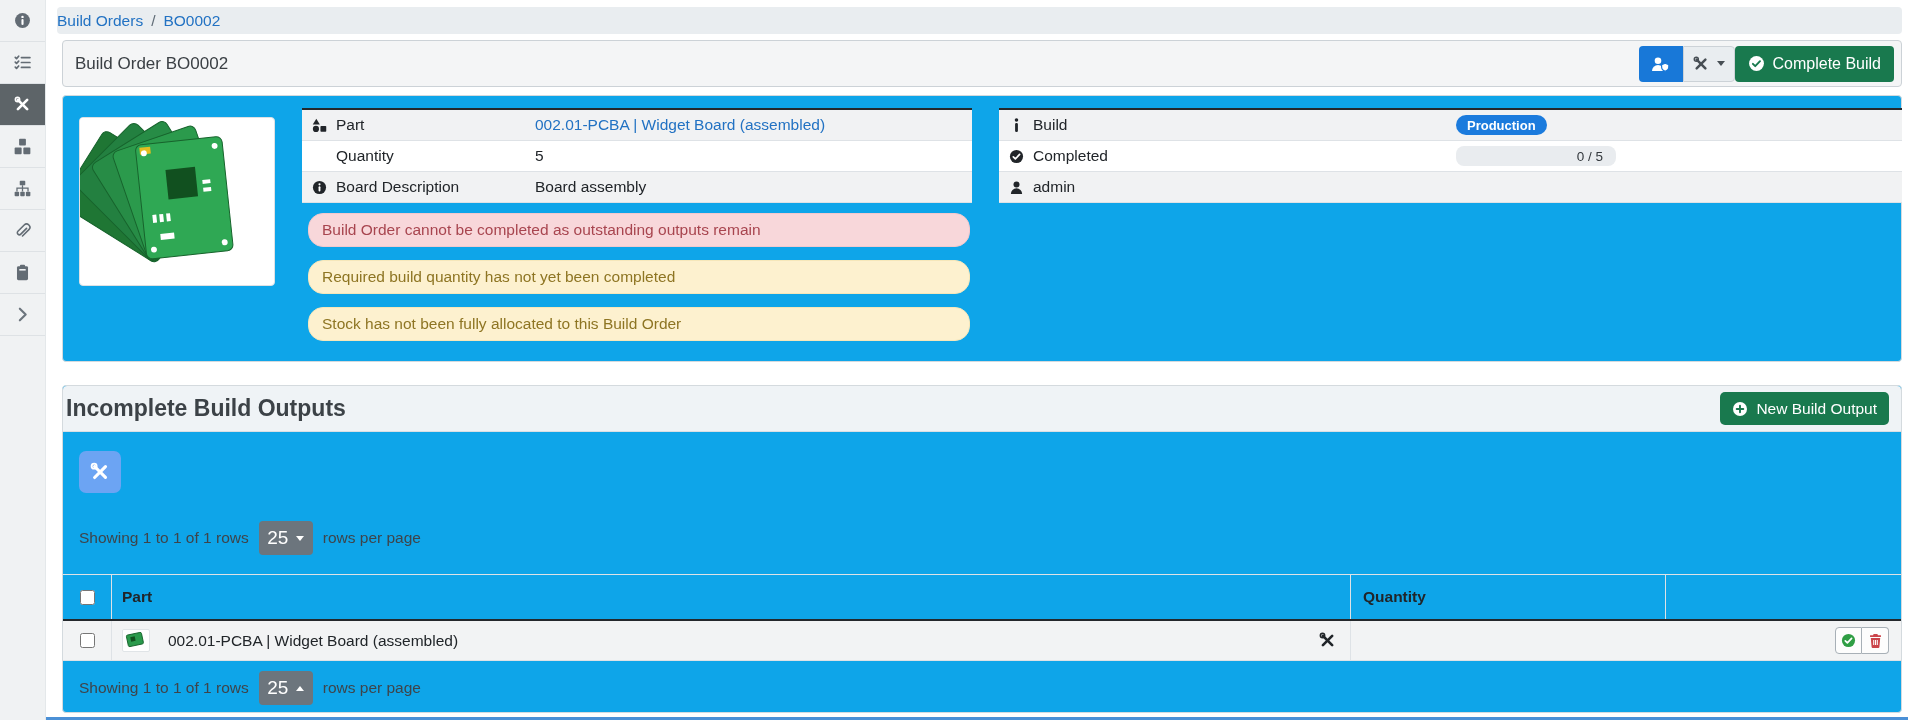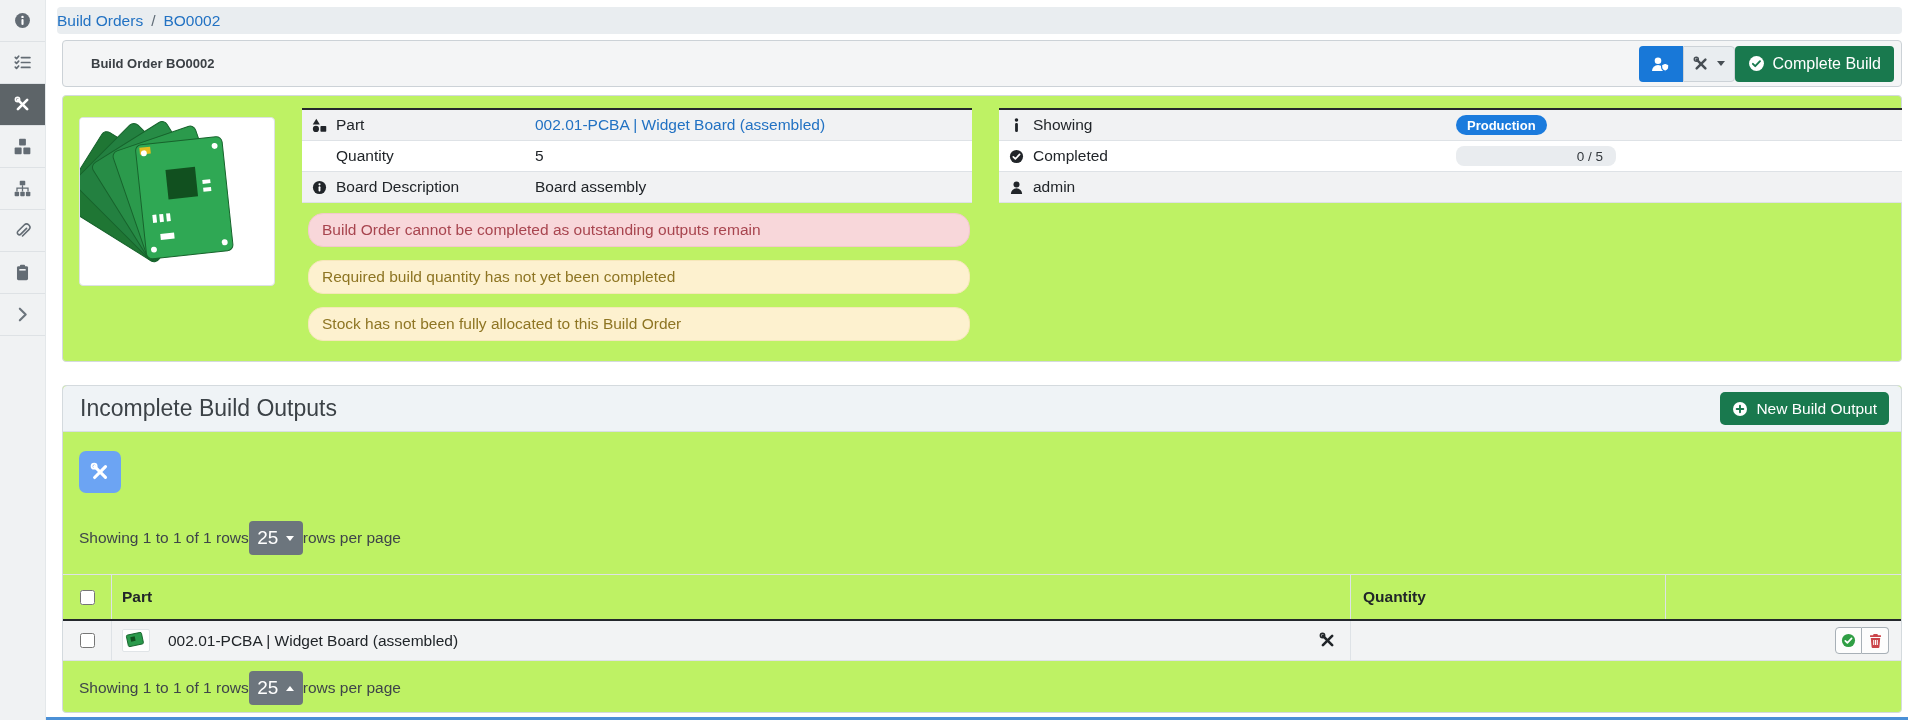--- a/index.html
+++ b/index.html
@@ -16,34 +16,34 @@
   .side-item{height:41px;display:flex;align-items:center;justify-content:center;border-bottom:1px solid #dee2e5;color:#636c74;cursor:pointer;background:#f0f2f3}
   .side-item.active{background:#5d6468;color:#fff}
   .side-item svg{width:17px;height:17px}
 
   
   .crumb-bar{position:absolute;left:57px;top:7px;width:1845px;height:27px;background:#e9edf0;border-radius:4px;display:flex;align-items:center;box-sizing:border-box;font-size:15.5px}
   .crumb-sep{color:#5f6b76;margin:0 8px}
 
   
   .title-panel{position:absolute;left:62px;top:40px;width:1840px;height:47px;background:#f4f5f6;border:1px solid #ccd2d7;border-radius:4px;box-sizing:border-box;display:flex;align-items:center}
-  .page-title{font-size:13px;font-weight:700;color:#3b4045;margin-left:28px}
+  .page-title{font-size:17px;font-weight:400;color:#3b4045;margin-left:12px}
   .actions{margin-left:auto;margin-right:7px;display:flex;align-items:flex-start}
   .btn{display:inline-flex;align-items:center;justify-content:center;height:36px;border:none;cursor:pointer;font-family:inherit;box-sizing:border-box}
   .btn-blue{width:44px;background:#1878d8;color:#fff;border-radius:4px 0 0 4px}
   .btn-blue svg{width:19px;height:16px}
   .btn-drop{width:52px;background:#e9edf0;color:#474e54;border:1px solid #ccd2d7;border-radius:0 4px 4px 0;gap:8px}
   .btn-drop svg{width:16px;height:16px}
   .caret-down{width:0;height:0;border-left:4.5px solid transparent;border-right:4.5px solid transparent;border-top:5px solid currentColor}
   .caret-up{width:0;height:0;border-left:4.5px solid transparent;border-right:4.5px solid transparent;border-bottom:5px solid currentColor}
   .btn-green{background:#19794e;color:#fff;border-radius:4px;font-size:16px;padding:0 13px;gap:8px}
   .btn-green svg{width:17px;height:17px}
 
   
-  .card{position:absolute;background:#bef264;border:1px solid #d4dade;border-radius:4px;box-sizing:border-box}
+  .card{position:absolute;background:#0ea5e9;border:1px solid #d4dade;border-radius:4px;box-sizing:border-box}
   #details-card{left:62px;top:95px;width:1840px;height:267px}
 
   .thumb{position:absolute;left:16px;top:21px;width:194px;height:167px;border:1px solid #dde1e5;border-radius:4px;overflow:hidden;background:#fff;cursor:pointer}
 
   .dtable{position:absolute;top:12px;border-top:2px solid #24282c}
   .drow{display:flex;align-items:center;height:30px;border-bottom:1px solid #dee2e6;font-size:15.5px;background:#fff}
   .drow.striped{background:#f1f2f3}
   .dtable .ic{width:34px;display:flex;justify-content:center;align-items:center;color:#212529}
   .dtable .ic svg{width:15px;height:15px}
   #left-table{left:239px;width:670px}
@@ -55,28 +55,28 @@
   .progress{width:160px;height:20px;background:#e9ecef;border-radius:8px;display:flex;align-items:center;justify-content:flex-end;padding-right:13px;box-sizing:border-box;font-size:13.5px;color:#33383d}
 
   .alert{position:absolute;left:245px;width:662px;height:34px;border-radius:15px;display:flex;align-items:center;padding-left:13px;box-sizing:border-box;font-size:15.5px}
   .alert-danger{background:#f8d7da;color:#a8454f;border:1px solid #f3c8cd}
   .alert-warning{background:#fdf1cf;color:#8e7523;border:1px solid #f6e7ba}
   #alert-0{top:117px}#alert-1{top:164px}#alert-2{top:211px}
 
   
   #outputs-card{left:62px;top:385px;width:1840px;height:328px}
   .out-header{height:45px;background:#eff3f6;border-bottom:1px solid #d9dfe4;border-radius:4px 4px 0 0;display:flex;align-items:center}
-  .out-title{font-size:23px;font-weight:400;color:#3c4247;margin-left:17px}
+  .out-title{font-size:23px;font-weight:700;color:#3c4247;margin-left:3px}
   .btn-new{margin-left:auto;margin-right:12px;height:33px;background:#19794e;color:#fff;border-radius:5px;font-size:15.5px;padding:0 12px;gap:8px}
   .btn-new svg{width:16px;height:16px}
 
   .btn-filter{position:absolute;left:16px;top:65px;width:42px;height:42px;background:#6ca4f3;border:none;border-radius:7px;color:#fff;display:flex;align-items:center;justify-content:center;cursor:pointer}
   .btn-filter svg{width:20px;height:20px}
 
-  .pag{position:absolute;left:16px;display:flex;align-items:center;font-size:15.5px;color:#3e444a}
+  .pag{position:absolute;left:16px;display:flex;align-items:center;gap:10px;font-size:15.5px;color:#3e444a}
   #pag-top{top:135px}
   #pag-bottom{top:285px}
   .btn-pagesize{height:34px;width:54px;background:#6c757d;color:#fff;border-radius:4px;font-size:19px;gap:8px}
 
   .otable{position:absolute;left:0;top:188px;width:1838px}
   .othead{display:flex;height:44px;border-top:1px solid #dee2e6;border-bottom:2px solid #24282c;align-items:stretch;font-weight:700;font-size:15.5px}
   .otrow{display:flex;height:39px;background:#f2f3f4;border-bottom:1px solid #dee2e6;align-items:stretch}
   .c-check{width:49px;border-right:1px solid #dee2e6;display:flex;align-items:center;justify-content:center;box-sizing:border-box}
   .c-part{width:1239px;border-right:1px solid #dee2e6;display:flex;align-items:center;padding-left:10px;box-sizing:border-box}
   .c-qty{width:315px;border-right:1px solid #dee2e6;display:flex;align-items:center;padding-left:12px;box-sizing:border-box}
@@ -338,21 +338,21 @@
   <div class="alert alert-warning" id="alert-1">Required build quantity has not yet been completed</div>
   <div class="alert alert-warning" id="alert-2">Stock has not been fully allocated to this Build Order</div>
 
   <div class="dtable" id="right-table">
     <div class="drow striped">
       <span class="ic">
           <svg width="8" height="15">
             <use href="#i-info"></use>
           </svg>
         </span>
-      <span class="lbl">Showing</span>
+      <span class="lbl">Build</span>
       <span class="badge">Production</span>
     </div>
     <div class="drow">
       <span class="ic">
           <svg width="15" height="15">
             <use href="#i-check-circle"></use>
           </svg>
         </span>
       <span class="lbl">Completed</span>
       <span class="progress">

